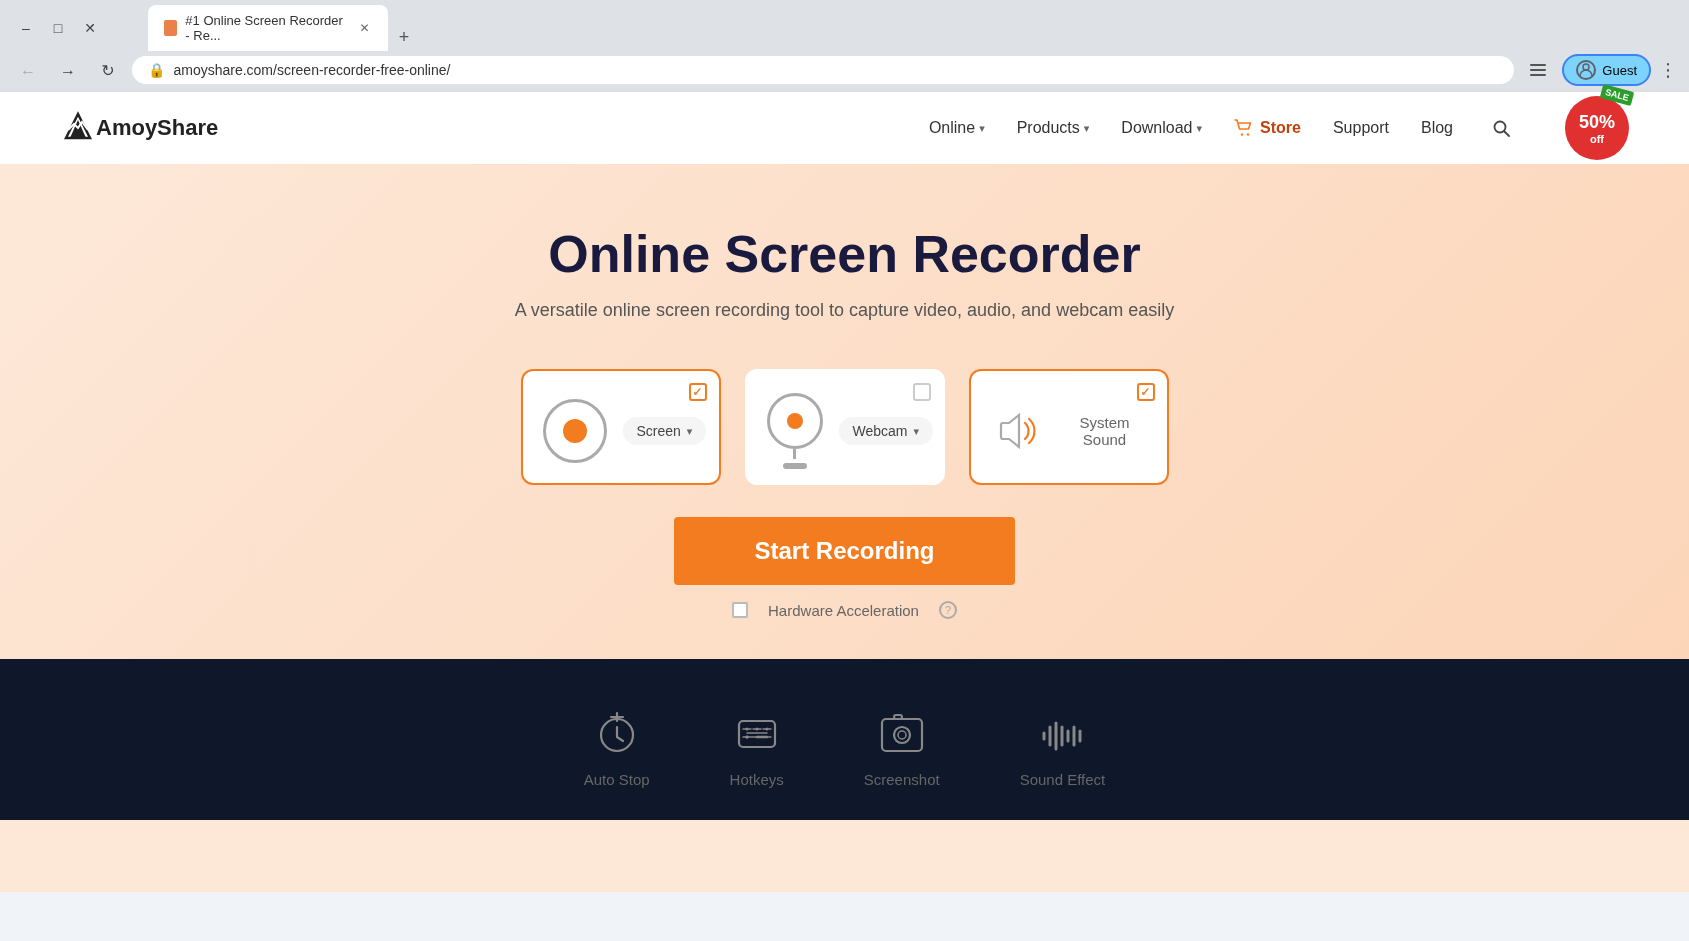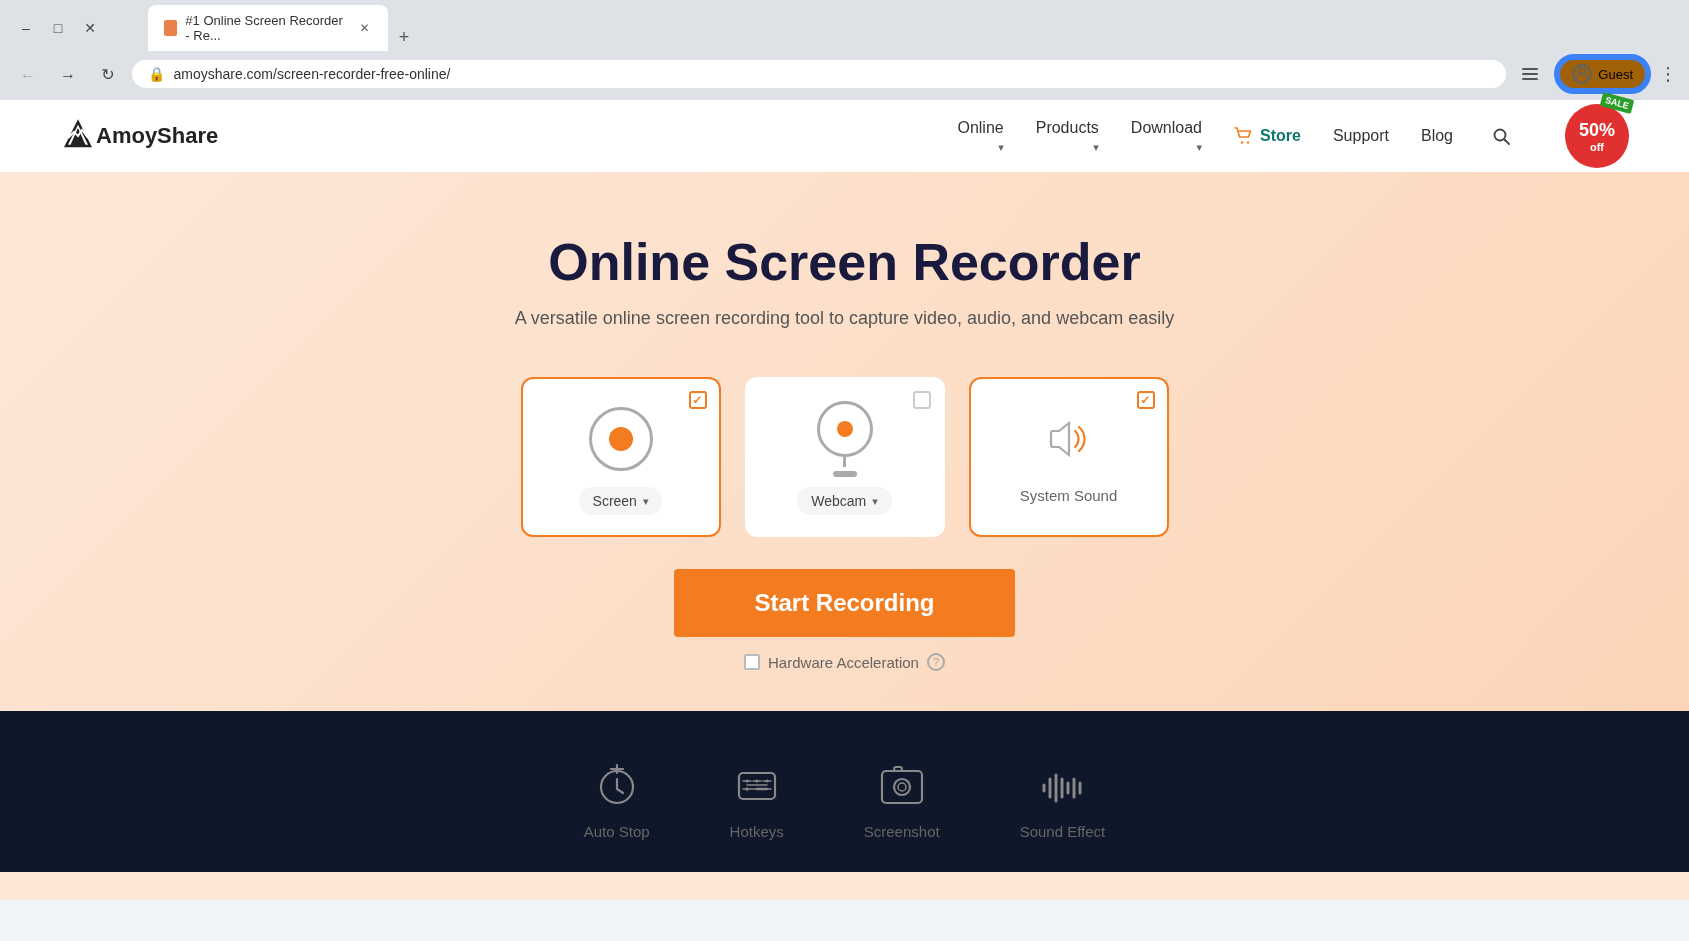--- a/index.html
+++ b/index.html
@@ -15,51 +15,51 @@
     .tab-favicon { width: 16px; height: 16px; background: #e8824a; border-radius: 2px; display: inline-block; }
     .tab-close { color: #666; cursor: pointer; font-size: 12px; width: 18px; height: 18px; display: flex; align-items: center; justify-content: center; border-radius: 50%; }
     .tab-new { width: 28px; height: 28px; display: flex; align-items: center; justify-content: center; cursor: pointer; font-size: 18px; color: #555; border-radius: 50%; }
     .browser-nav { display: flex; align-items: center; padding: 6px 12px; background: #dee1e6; gap: 8px; }
     .nav-btn { width: 32px; height: 32px; border: none; background: transparent; cursor: pointer; display: flex; align-items: center; justify-content: center; border-radius: 50%; font-size: 16px; color: #444; }
     .nav-btn.disabled { color: #aaa; cursor: default; }
     .address-bar { flex: 1; display: flex; align-items: center; background: white; border-radius: 20px; padding: 6px 16px; gap: 8px; font-size: 14px; color: #333; }
     .address-bar-lock { color: #555; font-size: 14px; }
     .address-text { flex: 1; }
     .nav-right { display: flex; align-items: center; gap: 8px; }
-    .profile-btn { display: flex; align-items: center; gap: 6px; padding: 4px 12px; border: 6px solid #3b82f6; border-radius: 20px; background: #a16207; cursor: pointer; font-size: 13px; }
+    .profile-btn { display: flex; align-items: center; gap: 6px; padding: 4px 12px; border: 2px solid #3b82f6; border-radius: 20px; background: #7dd3fc; cursor: pointer; font-size: 13px; }
     .profile-icon { width: 20px; height: 20px; border-radius: 50%; border: 2px solid #5f6368; display: flex; align-items: center; justify-content: center; font-size: 12px; color: #5f6368; }
     .menu-dots { font-size: 18px; color: #444; cursor: pointer; }
     .sidebar-toggle { width: 32px; height: 32px; display: flex; align-items: center; justify-content: center; cursor: pointer; border-radius: 50%; color: #444; }
 
     
     .page { background: #fde8d8; min-height: 800px; }
 
     
     .navbar { background: white; display: flex; align-items: center; padding: 0 60px; height: 72px; box-shadow: 0 1px 4px rgba(0,0,0,0.08); }
     .logo { display: flex; align-items: center; margin-right: auto; text-decoration: none; }
     .logo-icon { width: 36px; height: 36px; }
     .logo-text { font-size: 22px; font-weight: 700; color: #222; }
     .nav-menu { display: flex; align-items: center; gap: 32px; }
-    .nav-item { display: flex; align-items: flex-end; gap: 4px; font-size: 16px; color: #333; cursor: pointer; text-decoration: none; flex-direction: column; }
-    .nav-item-store { color: #0f766e; display: flex; align-items: center; gap: 6px; font-size: 16px; font-weight: 600; cursor: pointer; }
+    .nav-item { display: flex; align-items: center; gap: 4px; font-size: 16px; color: #333; cursor: pointer; text-decoration: none; }
+    .nav-item-store { color: #c2410c; display: flex; align-items: center; gap: 6px; font-size: 16px; font-weight: 600; cursor: pointer; }
     .nav-item-plain { font-size: 16px; color: #333; cursor: pointer; }
     .chevron { font-size: 11px; color: #666; }
     .nav-search { width: 32px; height: 32px; display: flex; align-items: center; justify-content: center; cursor: pointer; color: #444; font-size: 18px; }
     .sale-badge { width: 64px; height: 64px; background: #e03030; border-radius: 50%; display: flex; flex-direction: column; align-items: center; justify-content: center; color: white; font-weight: 800; font-size: 18px; position: relative; margin-left: 16px; }
     .sale-badge-tag { position: absolute; top: -8px; right: -4px; background: #2a9d2a; color: white; font-size: 9px; padding: 2px 4px; border-radius: 2px; font-weight: 700; transform: rotate(15deg); }
     .sale-off { font-size: 11px; font-weight: 600; }
 
     
     .hero { background: linear-gradient(135deg, #fde8d8 0%, #fcd5b8 100%); padding: 60px 40px 40px; text-align: center; }
     .hero-title { font-size: 52px; font-weight: 800; color: #1a1a3e; margin-bottom: 16px; }
     .hero-subtitle { font-size: 18px; color: #555; margin-bottom: 48px; }
 
     
     .options-row { display: flex; justify-content: center; gap: 24px; margin-bottom: 32px; }
-    .option-card { background: white; border-radius: 12px; width: 200px; padding: 28px 20px 20px; display: flex; flex-direction: column; align-items: center; gap: 16px; position: relative; border: 2px solid transparent; cursor: pointer; }
+    .option-card { background: white; border-radius: 12px; width: 200px; padding: 28px 20px 20px; display: flex; flex-direction: row; align-items: center; gap: 16px; position: relative; border: 2px solid transparent; cursor: pointer; }
     .option-card.selected { border-color: #f47c20; }
     .option-checkbox { position: absolute; top: 12px; right: 12px; width: 18px; height: 18px; border: 2px solid #ccc; border-radius: 3px; display: flex; align-items: center; justify-content: center; }
     .option-checkbox.checked { border-color: #f47c20; background: white; }
     .option-checkbox.checked::after { content: '✓'; color: #f47c20; font-size: 12px; font-weight: 700; }
     .option-icon { width: 64px; height: 64px; display: flex; align-items: center; justify-content: center; }
     .option-label { display: flex; align-items: center; gap: 6px; background: #f5f5f5; border-radius: 20px; padding: 6px 14px; font-size: 14px; color: #444; cursor: pointer; }
     .option-label-plain { font-size: 15px; color: #666; }
     .dropdown-arrow { font-size: 11px; color: #666; }
 
     
@@ -67,21 +67,21 @@
     .screen-dot { width: 24px; height: 24px; border-radius: 50%; background: #f47c20; }
     .webcam-circle { width: 56px; height: 56px; border-radius: 50%; border: 3px solid #aaa; display: flex; align-items: center; justify-content: center; }
     .webcam-dot { width: 16px; height: 16px; border-radius: 50%; background: #f47c20; }
     .webcam-base { width: 24px; height: 6px; background: #aaa; border-radius: 3px; margin: 4px auto 0; }
     .webcam-stand { width: 3px; height: 10px; background: #aaa; margin: 0 auto; }
 
     
     .start-btn { background: #f47c20; color: white; border: none; border-radius: 4px; padding: 20px 80px; font-size: 24px; font-weight: 700; cursor: pointer; display: block; margin: 0 auto 16px; }
 
     
-    .hw-accel { display: flex; align-items: center; justify-content: center; gap: 8px; font-size: 15px; color: #666; text-align: right; }
+    .hw-accel { display: flex; align-items: center; justify-content: center; gap: 20px; font-size: 15px; color: #666; text-align: right; }
     .hw-checkbox { width: 16px; height: 16px; border: 2px solid #bbb; border-radius: 2px; background: white; display: inline-block; }
     .hw-help { width: 18px; height: 18px; border-radius: 50%; border: 2px solid #aaa; display: inline-flex; align-items: center; justify-content: center; font-size: 11px; color: #aaa; cursor: pointer; }
 
     
     .features-row { display: flex; justify-content: center; gap: 80px; padding: 48px 40px 32px; background: #0f172a; }
     .feature-item { display: flex; flex-direction: column; align-items: center; gap: 12px; cursor: pointer; }
     .feature-icon { width: 52px; height: 52px; display: flex; align-items: center; justify-content: center; color: #888; }
     .feature-label { font-size: 15px; color: #666; }
 
     

